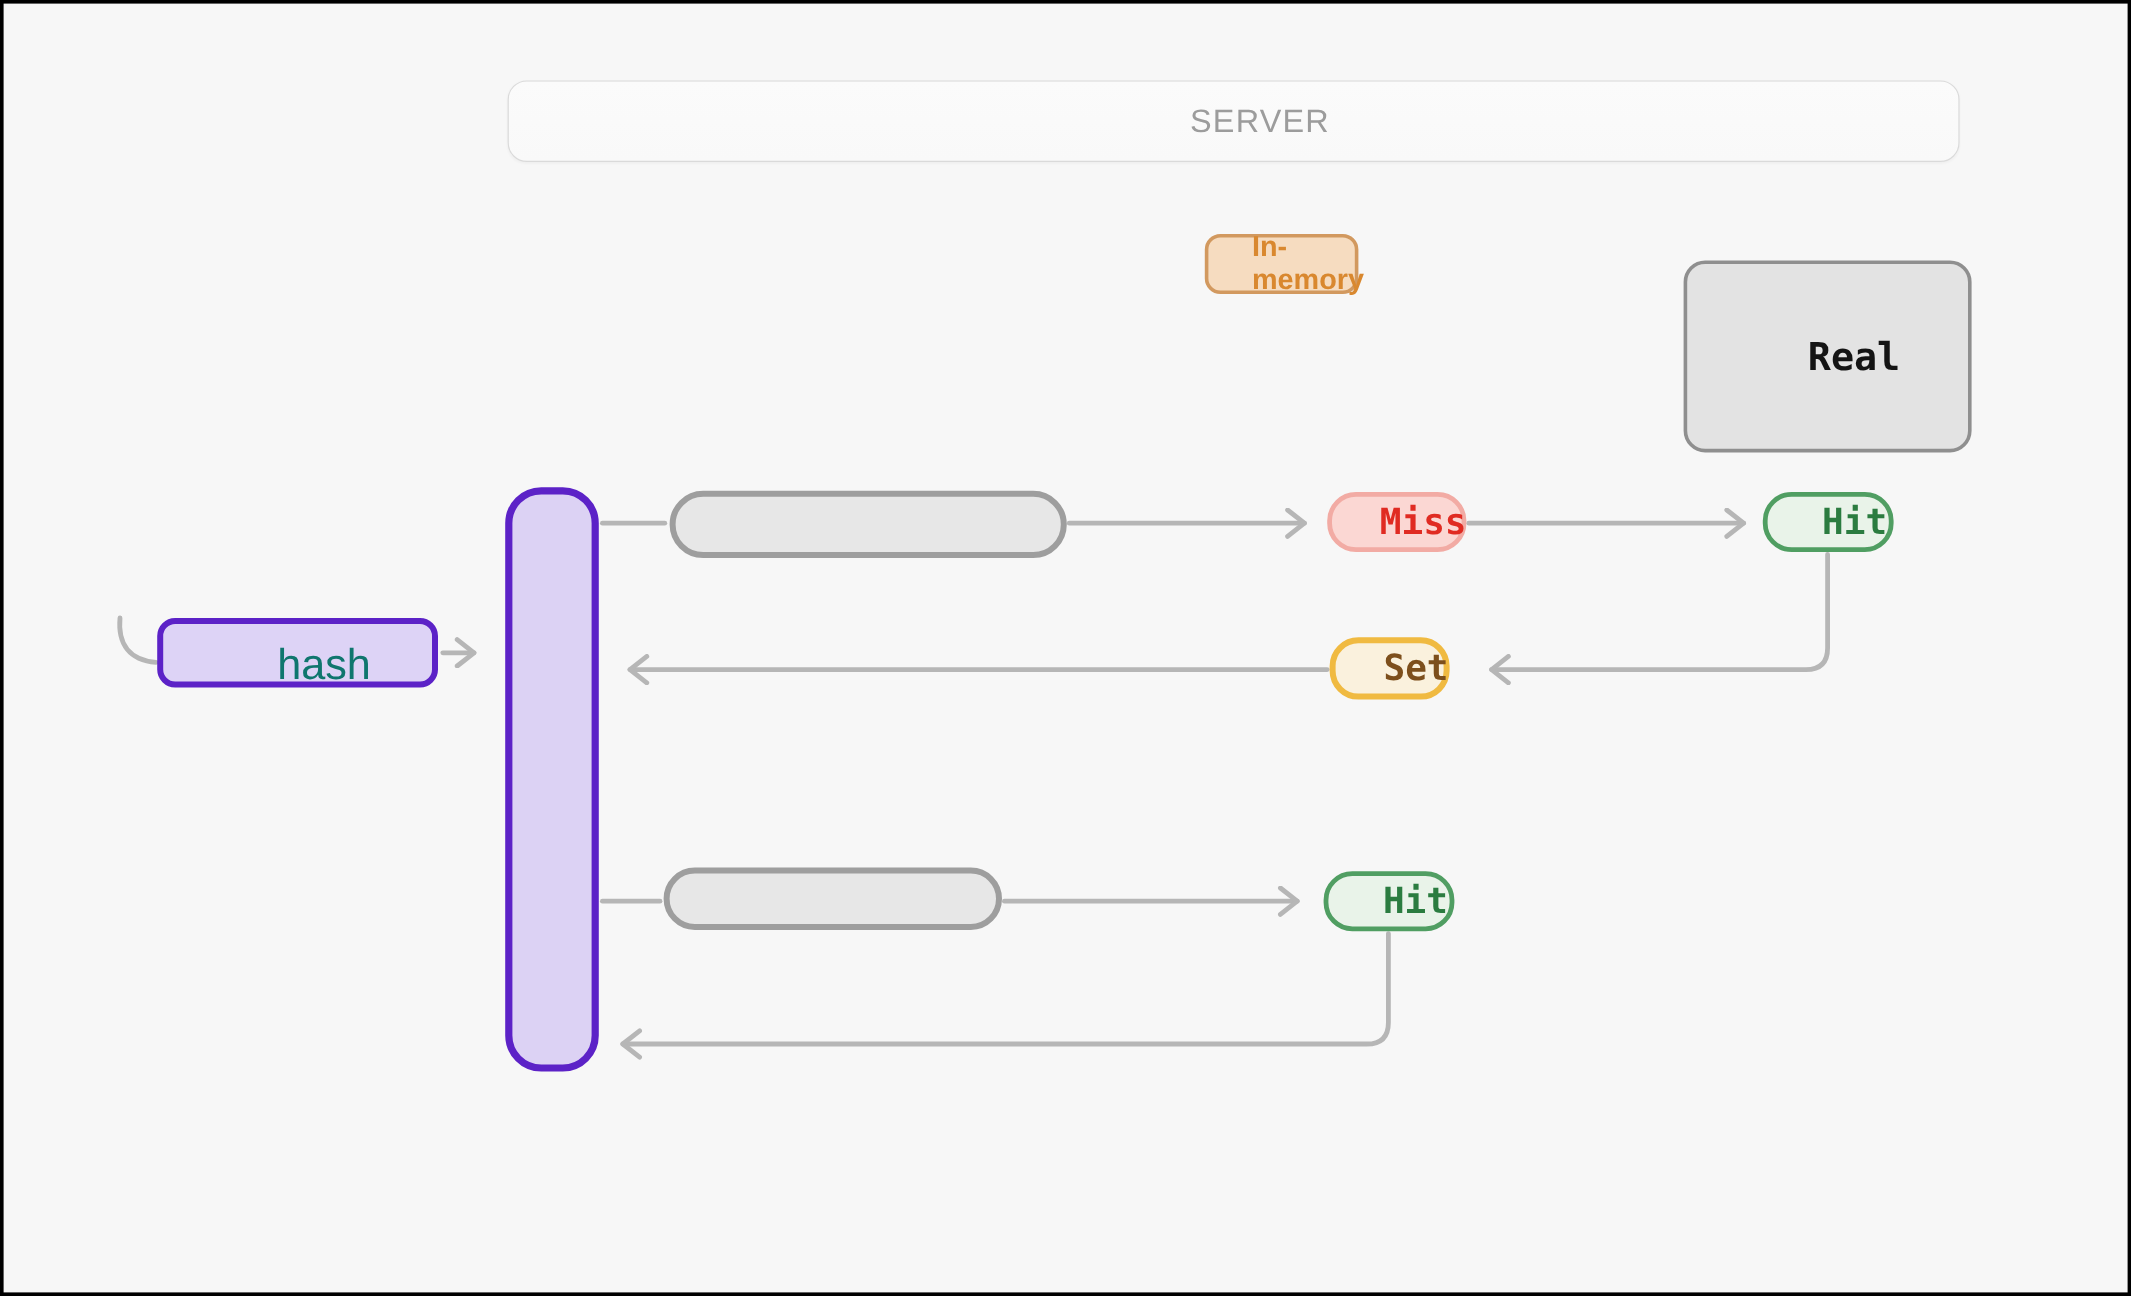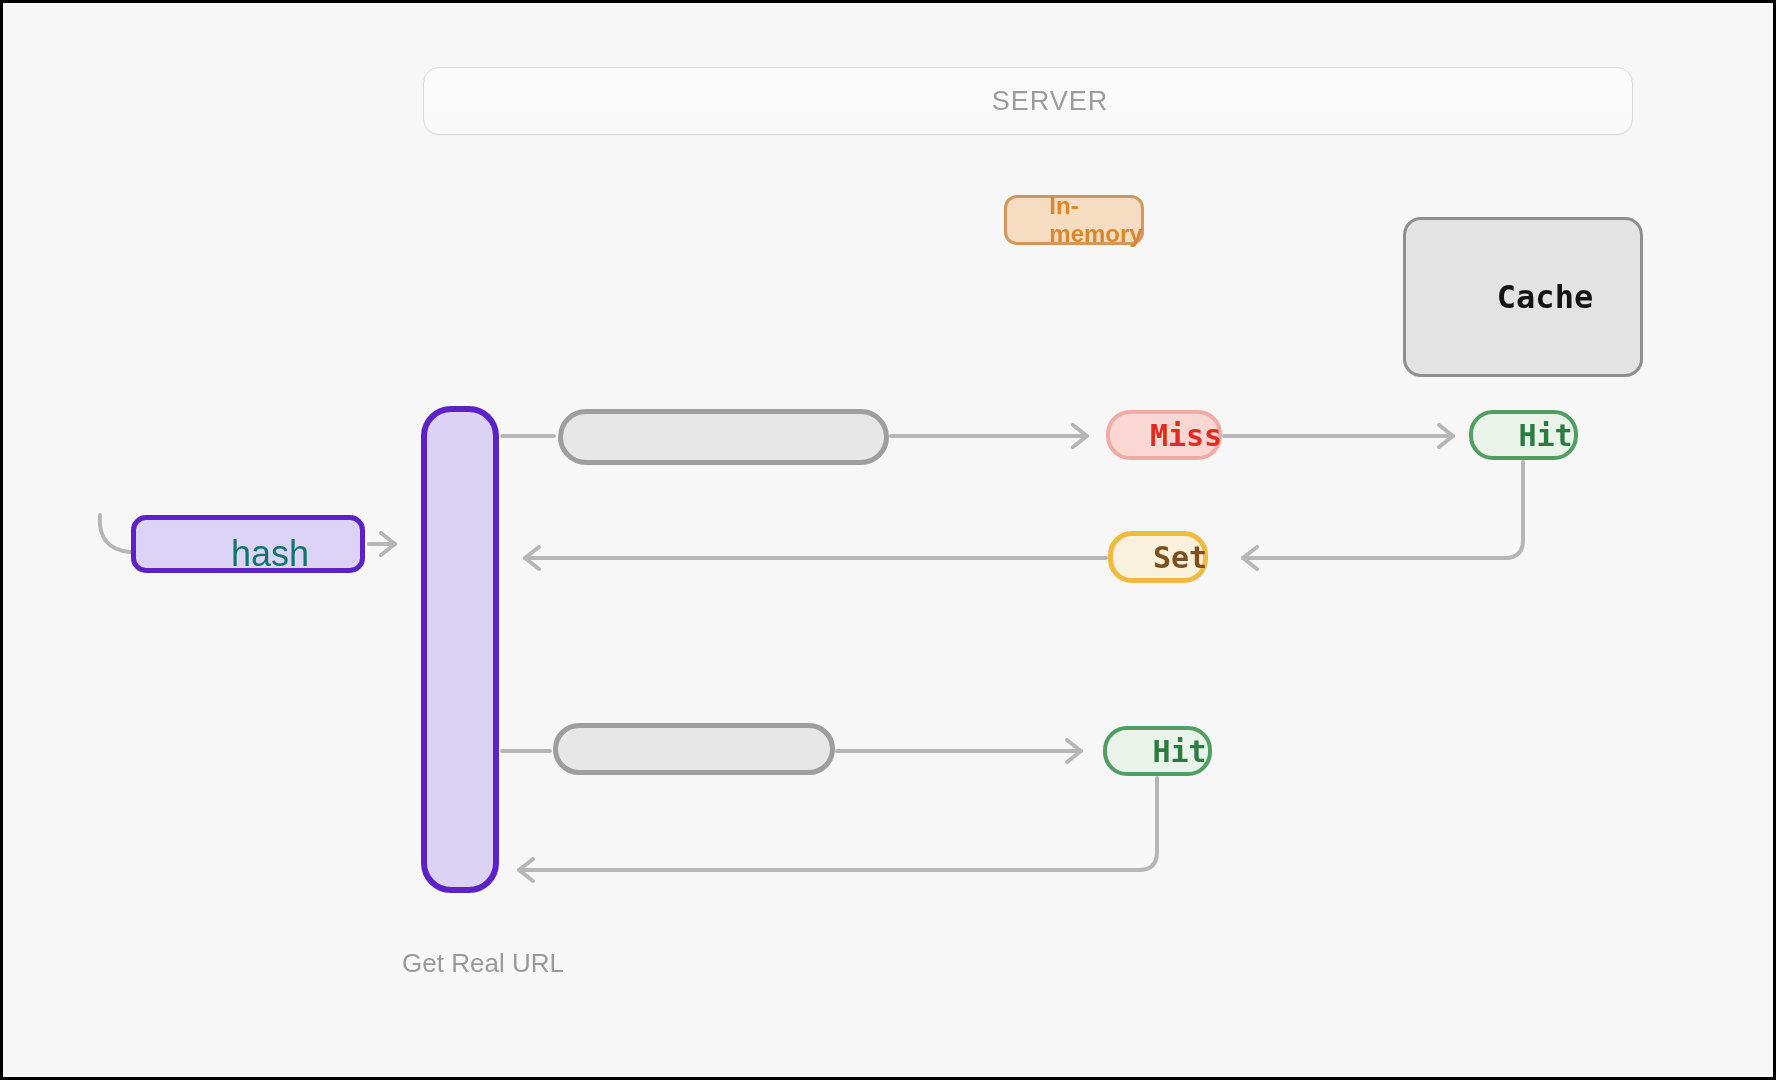--- a/index.html
+++ b/index.html
@@ -27,21 +27,21 @@
   
   .cache-box{
     left:975px;top:214px;width:357px;height:160px;
     background:#f6e1ca;border:3px solid #ddab80;border-radius:22px;
   }
   .cache-label{
     color:#d9882f;font-family:"DejaVu Sans Mono",monospace;
     font-weight:bold;font-size:32px;padding-top:28px;
   }
   .cache-tag{
-    left:1001px;top:192px;width:140px;height:50px;
+    left:1001px;top:192px;width:128px;height:50px;
     background:#f6dcc0;border:3px solid #d2995f;border-radius:13px;
     z-index:3;
   }
   .cache-tag-label{color:#d9882f;font-size:24px;font-weight:bold;}
 
   
   .mysql-box{
     left:1400px;top:214px;width:240px;height:160px;
     background:#e3e3e3;border:3.5px solid #8f8f8f;border-radius:18px;
   }
@@ -111,29 +111,28 @@
 
   <div class="abs center node server-box">
     <span class="server-label">SERVER</span>
   </div>
 
   <div class="abs center node cache-tag">
     <span class="cache-tag-label">In-memory</span>
   </div>
 
   <div class="abs center node mysql-box">
-    <span class="mysql-label">Cache</span>
+    <span class="mysql-label">Real</span>
   </div>
 
   <div class="abs center node hash-node">
     <span class="hash-label">hash</span>
   </div>
 
   <div class="abs node url-bar"></div>
-  <div class="abs center get-real-url-label">Get Real URL</div>
 
   <div class="abs node pill pill-top"></div>
   <div class="abs node pill pill-bottom"></div>
 
   <div class="abs center node badge miss-badge">Miss</div>
   <div class="abs center node badge hit-db-badge">Hit</div>
   <div class="abs center node badge set-badge">Set</div>
   <div class="abs center node badge hit-cache-badge">Hit</div>
 
 </div>

